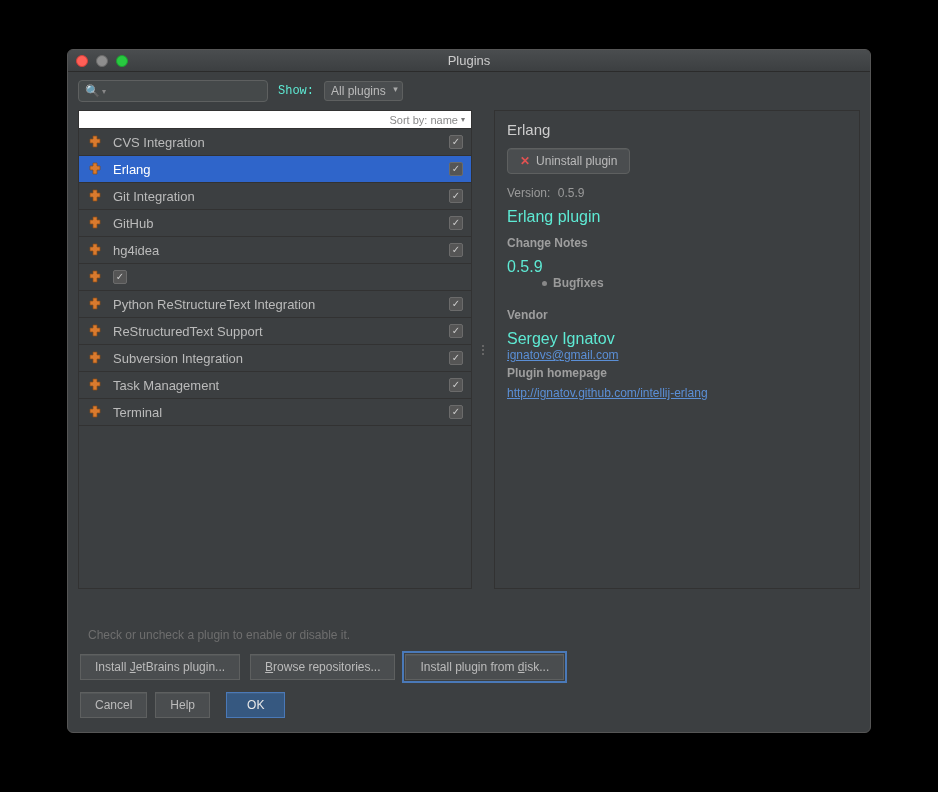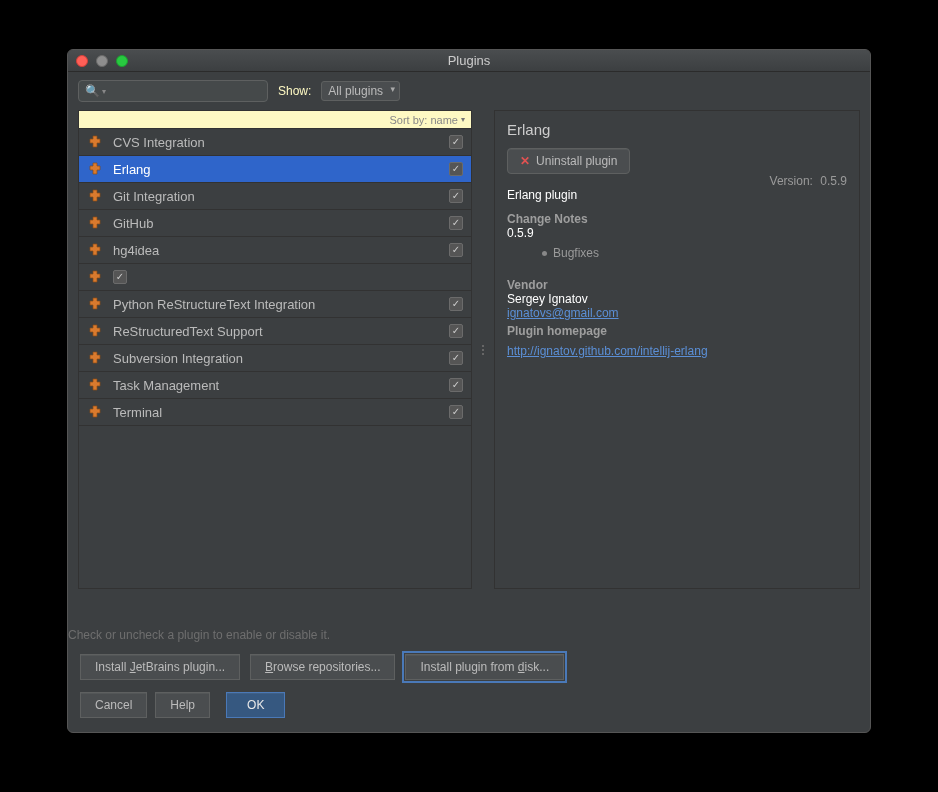--- a/index.html
+++ b/index.html
@@ -74,22 +74,23 @@
     .search-box .mag {
       font-size: 12px;
       color: #aaa;
     }
     .search-caret {
       font-size: 8px;
       margin-left: 2px;
       color: #888;
     }
     .show-label {
-      color: #fef9c3;
-      font-size: 12px;
+      color: #5eead4;
+      font-size: 12px;
+      font-family: Liberation Mono, monospace;
     }
     .show-select {
       background: #4a4d4f;
       color: #bbb;
       border: 1px solid #5e6060;
       border-radius: 3px;
       padding: 2px 16px 2px 6px;
       position: relative;
       font-size: 12px;
     }
@@ -110,21 +111,21 @@
     }
     .plugin-panel {
       width: 394px;
       background: #3c3f41;
       border: 1px solid #323232;
       display: flex;
       flex-direction: column;
     }
     .sort-bar {
       height: 18px;
-      background: #fef9c3;
+      background: #ffffff;
       border-bottom: 1px solid #323232;
       display: flex;
       justify-content: flex-end;
       padding-right: 6px;
       align-items: center;
       color: #888;
       font-size: 11px;
     }
     .sort-bar .sortcaret {
       font-size: 8px;
@@ -198,61 +199,63 @@
       align-items: center;
       gap: 6px;
       cursor: pointer;
       box-shadow: 0 1px 0 rgba(255,255,255,0.05) inset;
     }
     .uninstall-btn .x {
       color: #e05252;
       font-weight: bold;
     }
     .meta-row {
+      margin-top: 12px;
       font-size: 12px;
       color: #9a9a9a;
-      text-align: right;
     }
     .meta-row .label { color: #9a9a9a; }
     .meta-row .val { margin-left: 4px; }
     .desc {
-      color: #ffffff;
-      font-size: 12px;
+      margin-top: 8px;
+      color: #5eead4;
+      font-size: 16px;
     }
     .section-head {
       margin-top: 10px;
       color: #9e9e9e;
       font-size: 12px;
       font-weight: bold;
     }
     .changelog-bullet {
       display: flex;
       align-items: center;
       gap: 6px;
-      margin-top: 6px;
+      margin-top: 0;
       margin-left: 35px;
       font-size: 12px;
       color: #9a9a9a;
+      font-weight: bold;
     }
     .bullet-dot {
       width: 5px;
       height: 5px;
       border-radius: 50%;
       background: #888;
       flex-shrink: 0;
     }
     .link {
       color: #5b8fd6;
       text-decoration: underline;
       font-size: 12px;
     }
     .hint {
       color: #6e6e6e;
       font-size: 12px;
-      padding: 8px 0 0;
+      padding: 8px 20px 0;
       margin-top: 31px;
     }
     .footer-buttons {
       display: flex;
       gap: 10px;
       padding: 12px;
     }
     .btn {
       background: #4a4d4f;
       border: 1px solid #5e6060;

